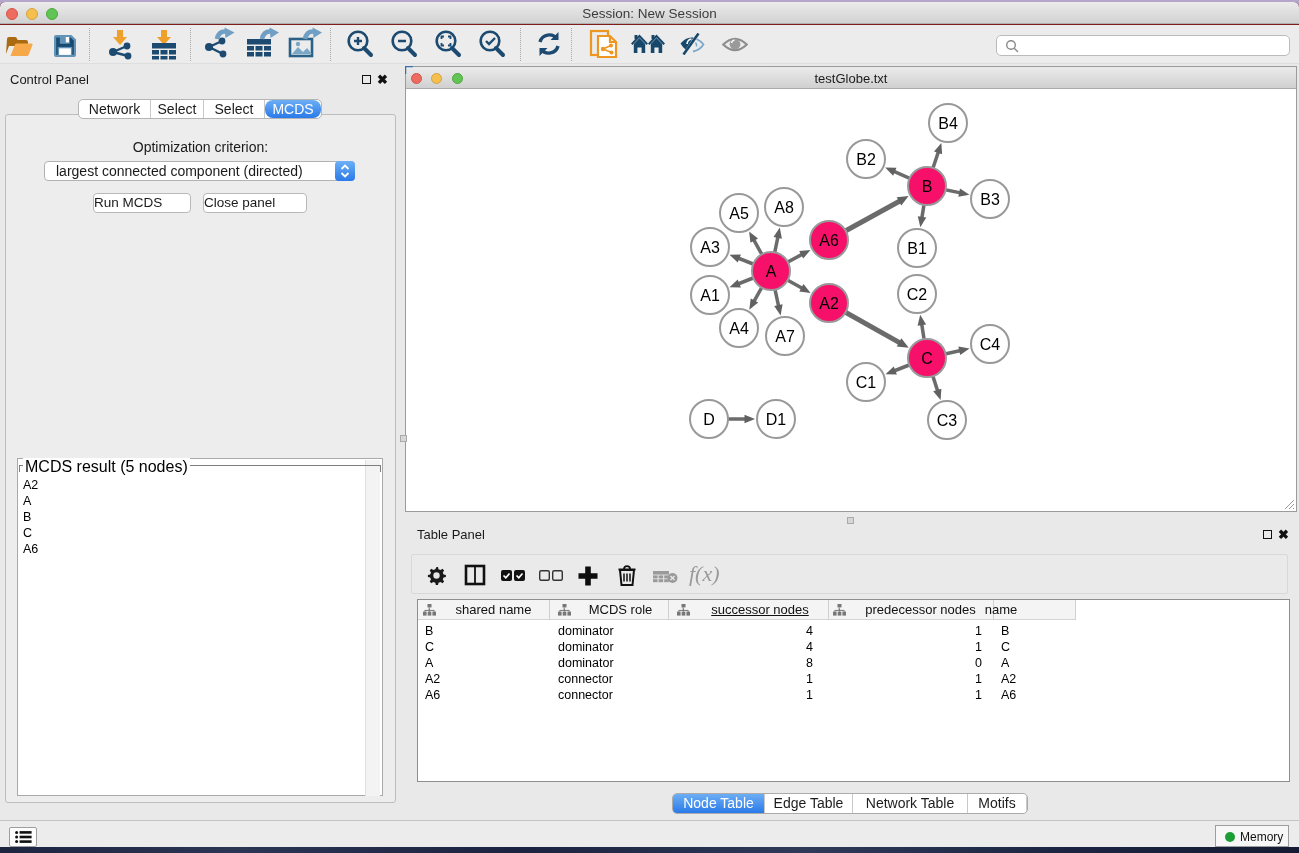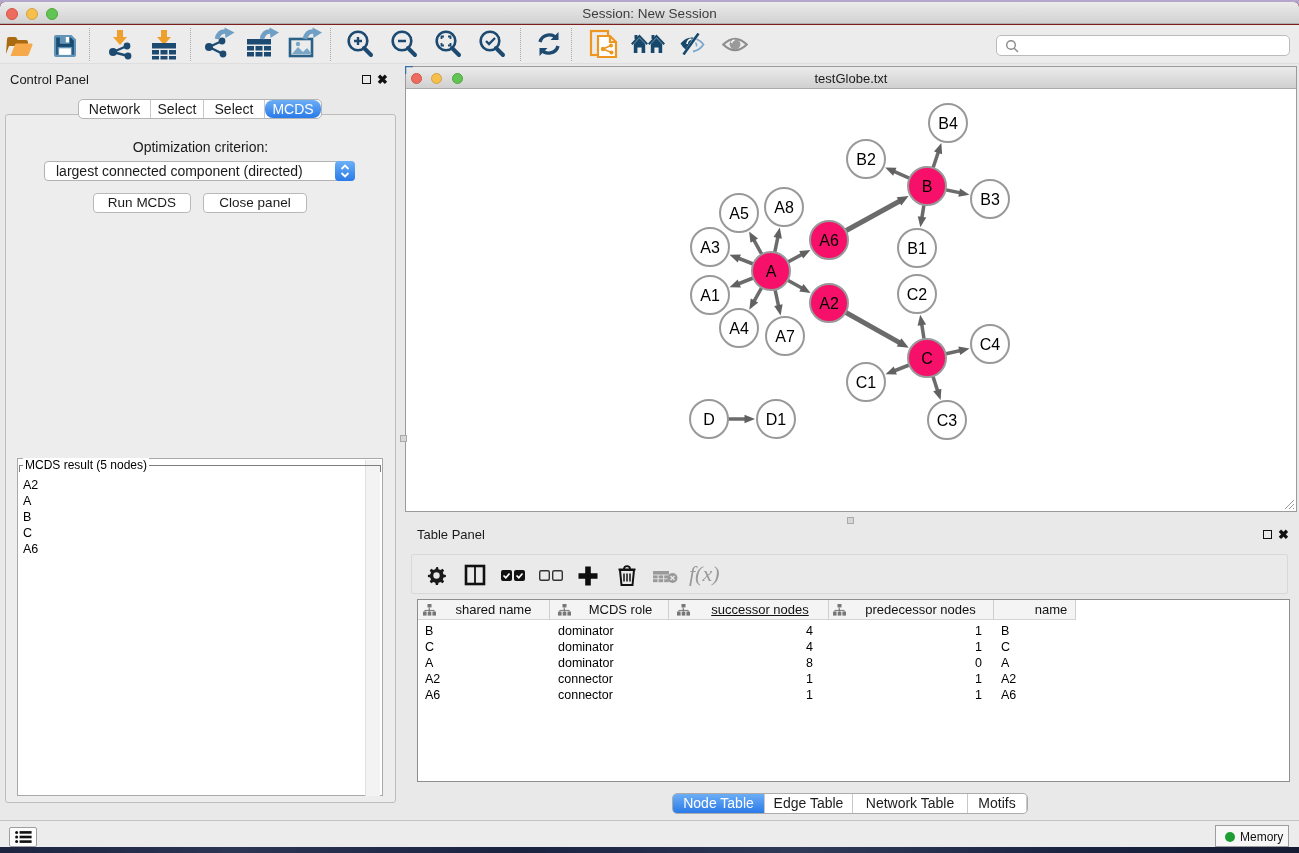--- a/index.html
+++ b/index.html
@@ -35,26 +35,26 @@
 #cp-tabs .tab { font-size:14px; color:#1c1c1c; text-align:center; line-height:18px; border-right:1px solid #c8c8c8; }
 #cp-tabs .tab.sel { background:linear-gradient(#6caef5,#2a7ae8); color:#fff; border-right:none; }
 #cp-box { position:absolute; left:5px; top:50px; width:391px; height:689px; background:#ededed;
   border:1px solid #bdbdbd; border-radius:3px; }
 #opt-label { position:absolute; left:0; top:24px; width:100%; text-align:center; font-size:14px; color:#1a1a1a; }
 #cp-select { position:absolute; left:38px; top:46px; width:311px; height:20px; background:#fff;
   border:1px solid #b2b2b2; border-radius:4px; font-size:14px; color:#1a1a1a; line-height:18px; padding-left:11px; }
 #cp-select .caps { position:absolute; right:-1px; top:-1px; width:20px; height:20px; border-radius:4px;
   background:linear-gradient(#6db0f6,#2a7ae8); }
 .btn { position:absolute; height:20px; background:#fff; border:1px solid #b9b9b9; border-radius:4px;
-  font-size:13.5px; color:#1a1a1a; text-align:center; line-height:18px; }
+  font-size:13.5px; color:#1a1a1a; line-height:18px; }
 
 #gb-white { position:absolute; left:11px; top:343px; width:366px; height:338px; background:#fff; border:1px solid #a9a9a9; }
 #gb-line  { position:absolute; left:13px; top:350px; width:362px; height:7px;
   border-top:1px solid #7e7e7e; border-left:1px solid #7e7e7e; border-right:1px solid #7e7e7e; }
-#gb-label { position:absolute; left:17px; top:343px; font-size:12px; color:#000; background:#fff; padding:0 2px; }
+#gb-label { position:absolute; left:17px; top:343px; font-size:16px; color:#000; background:#fff; padding:0 2px; }
 #gb-scroll { position:absolute; right:2px; top:1px; width:15px; height:336px; background:#f3f3f3; border-left:1px solid #e0e0e0; }
 #gb-list { position:absolute; left:5px; top:18px; font-size:12.5px; color:#000; line-height:16px; }
 
 #netwin { position:absolute; left:405px; top:2px; width:892px; height:446px; background:#fff;
   border:1px solid #9b9b9b; }
 #nw-title { position:absolute; left:0; top:0; width:100%; height:22px;
   background:linear-gradient(#ebebeb,#d0d0d0); border-bottom:1px solid #a9a9a9; }
 #nw-title .t { position:absolute; width:100%; text-align:center; top:4px; font-size:13px; color:#1c1c1c; }
 .tl2 { position:absolute; width:11px; height:11px; border-radius:50%; top:6px; }
 #graph { position:absolute; left:0px; top:22px; }
@@ -431,21 +431,21 @@
             <rect x="0" y="7.6" width="3.6" height="4"></rect>
             <rect x="4.7" y="7.6" width="3.6" height="4"></rect>
             <rect x="9.4" y="7.6" width="3.6" height="4"></rect>
             <path d="M6.2 3.4 v2.4 M1.8 7.6 v-1.2 h9.4 v1.2 M6.4 5 v2.6" stroke="#777" fill="none"></path>
           </g>
         </svg>
       <div class="hcell" style="left:20px; width:111px; border:none;">shared name</div>
       <div class="hcell" style="left:155px; width:95px; border:none;">MCDS role</div>
       <div class="hcell" style="left:274px; width:136px; border:none;text-decoration:underline;">successor nodes</div>
       <div class="hcell" style="left:430px; width:145px; border:none;">predecessor nodes</div>
-      <div class="hcell" style="left:592px; width:82px; border:none;">name</div>
+      <div class="hcell" style="left:542px; width:82px; border:none;">name</div>
       <div class="trow" style="left:7px; top:23px;">B<br>C<br>A<br>A2<br>A6</div>
       <div class="trow" style="left:140px; top:23px;">dominator<br>dominator<br>dominator<br>connector<br>connector</div>
       <div class="trow" style="left:330px; top:23px; width:65px; text-align:right;">4<br>4<br>8<br>1<br>1</div>
       <div class="trow" style="left:499px; top:23px; width:65px; text-align:right;">1<br>1<br>0<br>1<br>1</div>
       <div class="trow" style="left:583px; top:23px;">B<br>C<br>A<br>A2<br>A6</div>
     </div>
     <div id="bot-tabs">
       <div class="tab sel" style="width:92px;">Node Table</div>
       <div class="tab" style="width:88px;">Edge Table</div>
       <div class="tab" style="width:115px;">Network Table</div>

